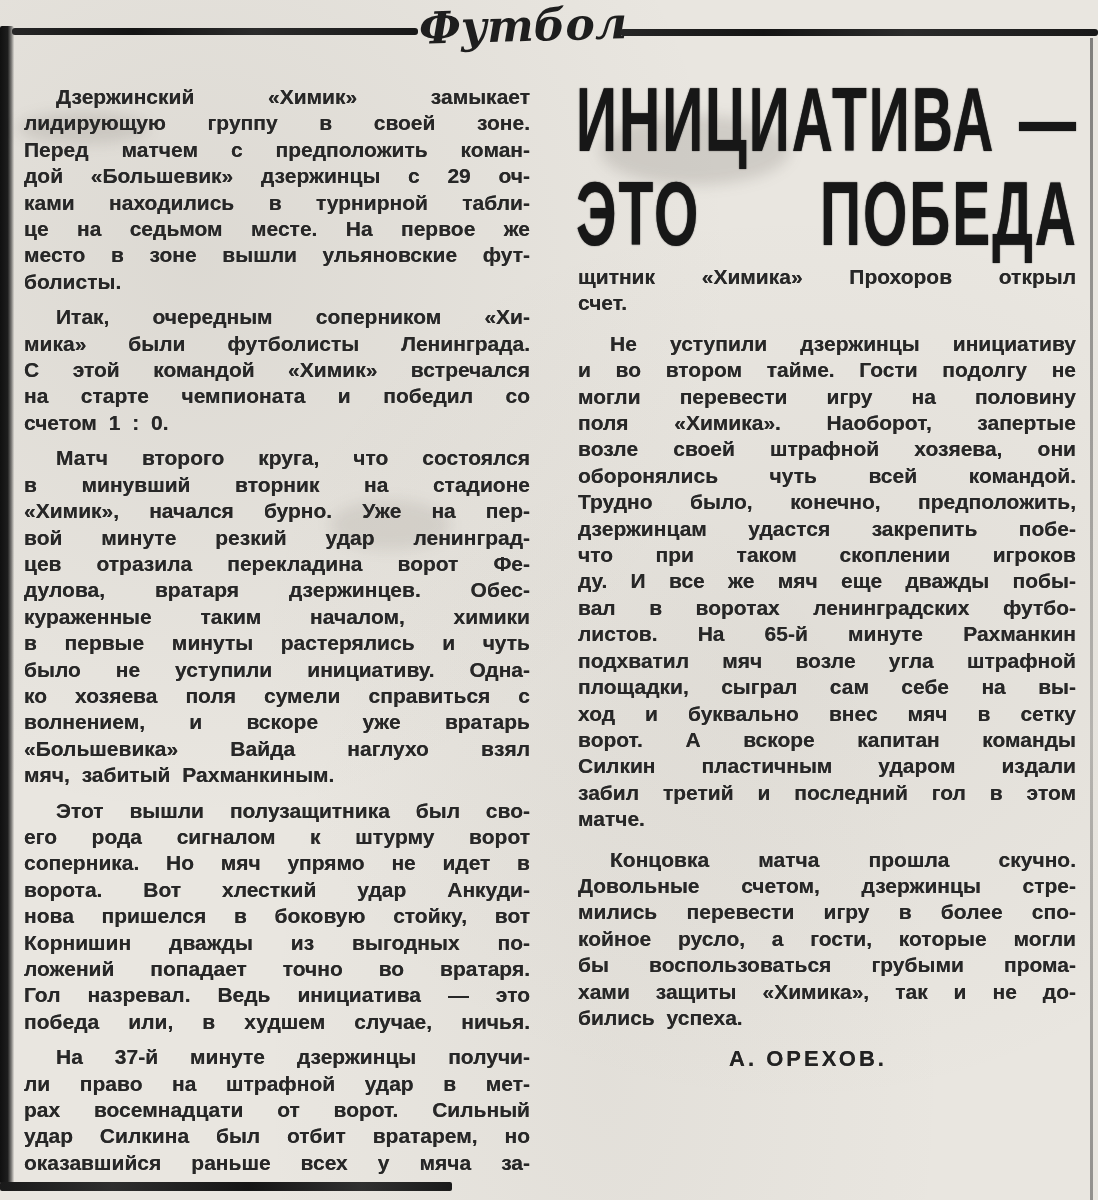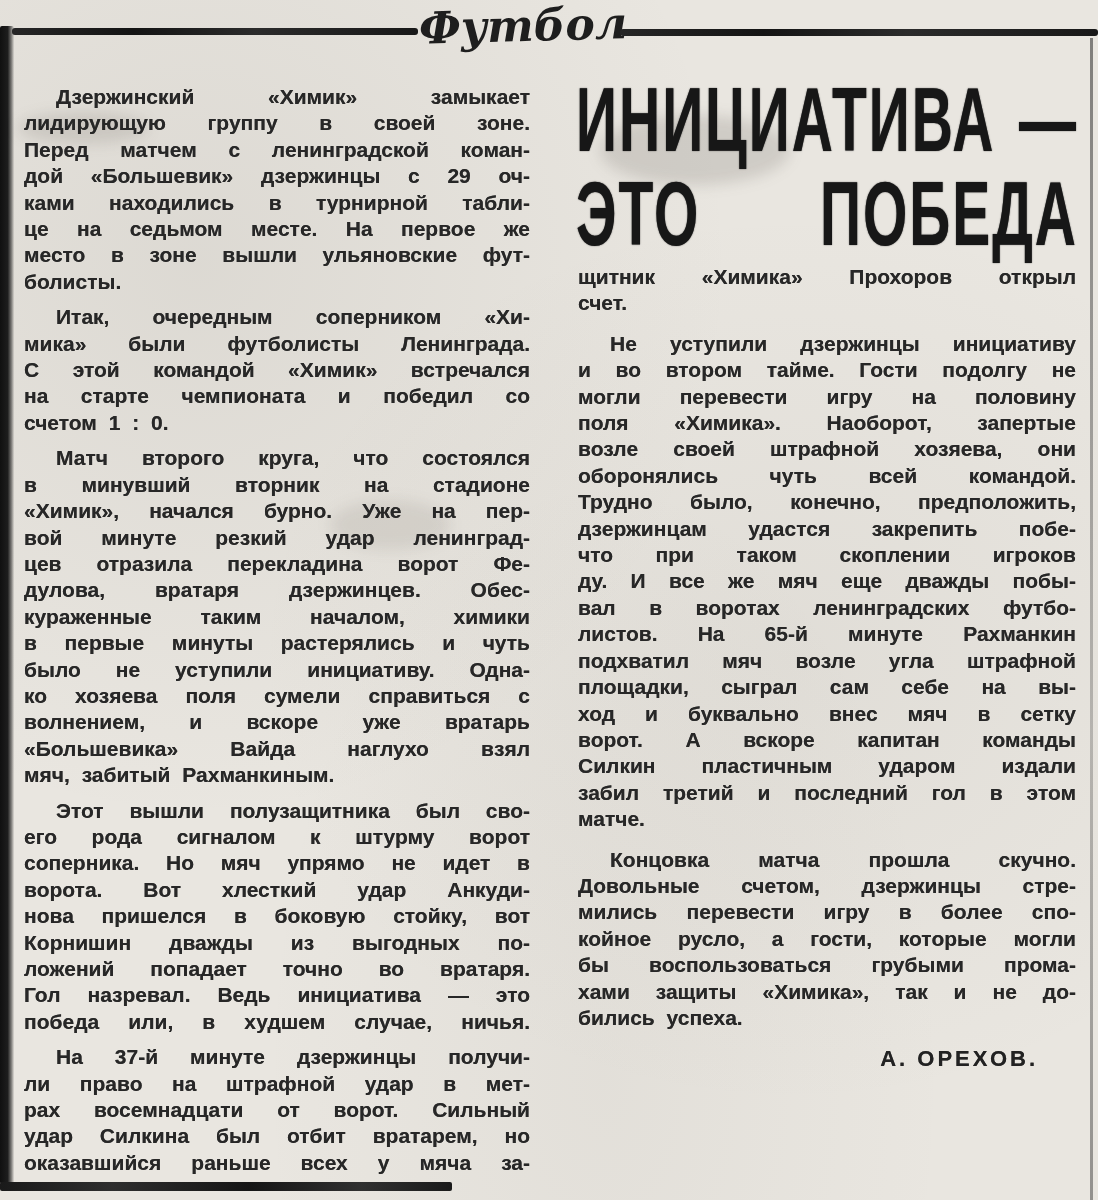--- a/index.html
+++ b/index.html
@@ -64,21 +64,21 @@
        text-shadow:0 0 0.6px rgba(45,45,45,0.75);}
   .left-col{left:24px;top:84px;width:506px;}
   .right-col{left:578px;top:264px;width:498px;}
   .para{margin:0 0 9px 0;}
   .right-col .para{margin-bottom:14px;}
   .tline{text-align:justify;text-align-last:justify;}
   .tline.firstline{text-indent:32px;}
   .tline.endline{text-align-last:left;word-spacing:6px;}
   .byline{
     position:absolute;left:578px;top:1046px;width:460px;
-    text-align:right;font-size:22px;font-weight:bold;letter-spacing:3px;
+    text-align:center;font-size:22px;font-weight:bold;letter-spacing:3px;
     color:#222;text-shadow:0 0 0.6px rgba(45,45,45,0.75);
   }
 </style>
 </head>
 <body>
 
 <div class="page">
 
   <div class="left-bar"></div>
   <div class="rule rule-left"></div>
@@ -87,21 +87,21 @@
   <div class="col-divider"></div>
 
   <div class="smudge smudge-a"></div>
   <div class="smudge smudge-b"></div>
   <div class="smudge smudge-c"></div>
 
   <div class="col left-col">
       <div class="para">
         <div class="tline firstline">Дзержинский «Химик» замыкает</div>
         <div class="tline">лидирующую группу в своей зоне.</div>
-        <div class="tline">Перед матчем с ленинградской коман-</div>
+        <div class="tline">Перед матчем с предположить коман-</div>
         <div class="tline">дой «Большевик» дзержинцы с 29 оч-</div>
         <div class="tline">ками находились в турнирной табли-</div>
         <div class="tline">це на седьмом месте. На первое же</div>
         <div class="tline">место в зоне вышли ульяновские фут-</div>
         <div class="tline endline">болисты.</div>
       </div>
       <div class="para">
         <div class="tline firstline">Итак, очередным соперником «Хи-</div>
         <div class="tline">мика» были футболисты Ленинграда.</div>
         <div class="tline">С этой командой «Химик» встречался</div>

